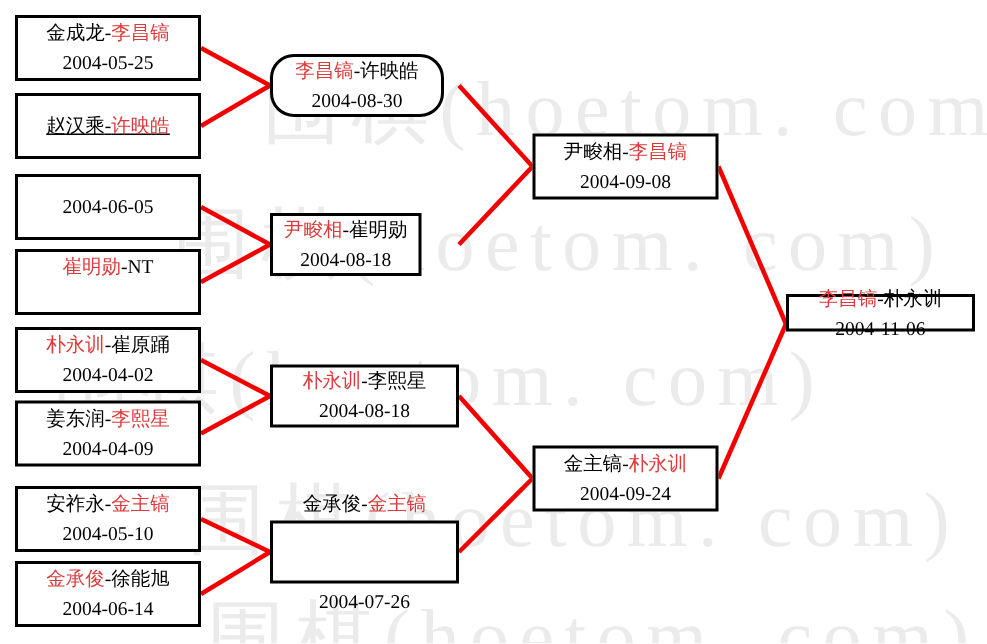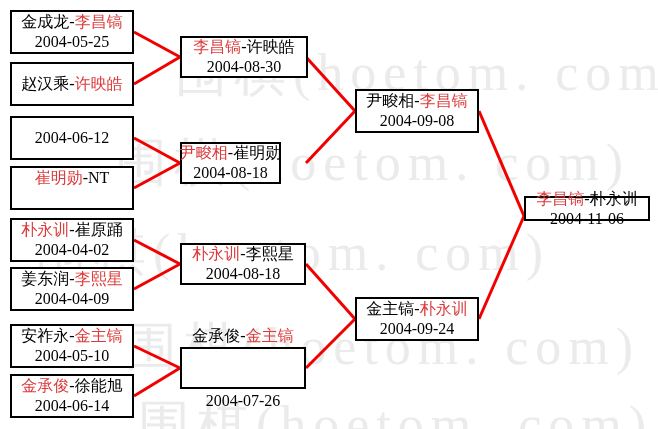--- a/index.html
+++ b/index.html
@@ -39,21 +39,21 @@
     position:absolute;
     z-index:2;
     box-sizing:border-box;
     border:2px solid var(--border);
     background:var(--bg);
     display:flex;
     flex-direction:column;
     justify-content:center;
     align-items:center;
     text-align:center;
-    font-size:16px;
+    font-size:13px;
     line-height:20px;
     color:var(--loser);
   }
   .match .names{white-space:nowrap;}
   .match .win{color:var(--winner);}
   .match .date{white-space:nowrap;min-height:20px;}
 </style>
 </head>
 <body>
 
@@ -80,25 +80,25 @@
       <line x1="306" y1="368" x2="355" y2="319"></line>
       <line x1="479" y1="111" x2="524" y2="216"></line>
       <line x1="479" y1="319" x2="524" y2="216"></line>
     </svg>
 
   <div>
       <div class="match" style="left: 10px; top: 10px; width: 124px; height: 44px;">
         <div class="names"><span class="">金成龙</span><span>-</span><span class="win">李昌镐</span></div>
         <div class="date">2004-05-25</div>
       </div>
-      <div class="match" style="left: 10px; top: 62px; width: 124px; height: 44px;">
+      <div class="match" style="left: 10px; top: 62px; width: 124px; height: 44px; text-decoration: underline;">
         <div class="names"><span class="">赵汉乘</span><span>-</span><span class="win">许映皓</span></div>
       </div>
       <div class="match" style="left: 10px; top: 116px; width: 124px; height: 44px;">
-        <div class="date">2004-06-12</div>
+        <div class="date">2004-06-05</div>
       </div>
       <div class="match" style="left: 10px; top: 166px; width: 124px; height: 44px;">
         <div class="names"><span class="win">崔明勋</span><span>-</span><span class="">NT</span></div>
         <div class="date"></div>
       </div>
       <div class="match" style="left: 10px; top: 218px; width: 124px; height: 44px;">
         <div class="names"><span class="win">朴永训</span><span>-</span><span class="">崔原踊</span></div>
         <div class="date">2004-04-02</div>
       </div>
       <div class="match" style="left: 10px; top: 267px; width: 124px; height: 44px;">
@@ -106,21 +106,21 @@
         <div class="date">2004-04-09</div>
       </div>
       <div class="match" style="left: 10px; top: 324px; width: 124px; height: 44px;">
         <div class="names"><span class="">安祚永</span><span>-</span><span class="win">金主镐</span></div>
         <div class="date">2004-05-10</div>
       </div>
       <div class="match" style="left: 10px; top: 374px; width: 124px; height: 44px;">
         <div class="names"><span class="win">金承俊</span><span>-</span><span class="">徐能旭</span></div>
         <div class="date">2004-06-14</div>
       </div>
-      <div class="match" style="left: 180px; top: 36px; width: 128px; height: 42px;">
+      <div class="match" style="left: 180px; top: 36px; width: 116px; height: 42px; border-radius: 16px;">
         <div class="names"><span class="win">李昌镐</span><span>-</span><span class="">许映皓</span></div>
         <div class="date">2004-08-30</div>
       </div>
       <div class="match" style="left: 180px; top: 142px; width: 101px; height: 42px;">
         <div class="names"><span class="win">尹畯相</span><span>-</span><span class="">崔明勋</span></div>
         <div class="date">2004-08-18</div>
       </div>
       <div class="match" style="left: 180px; top: 243px; width: 126px; height: 42px;">
         <div class="names"><span class="win">朴永训</span><span>-</span><span class="">李熙星</span></div>
         <div class="date">2004-08-18</div>

